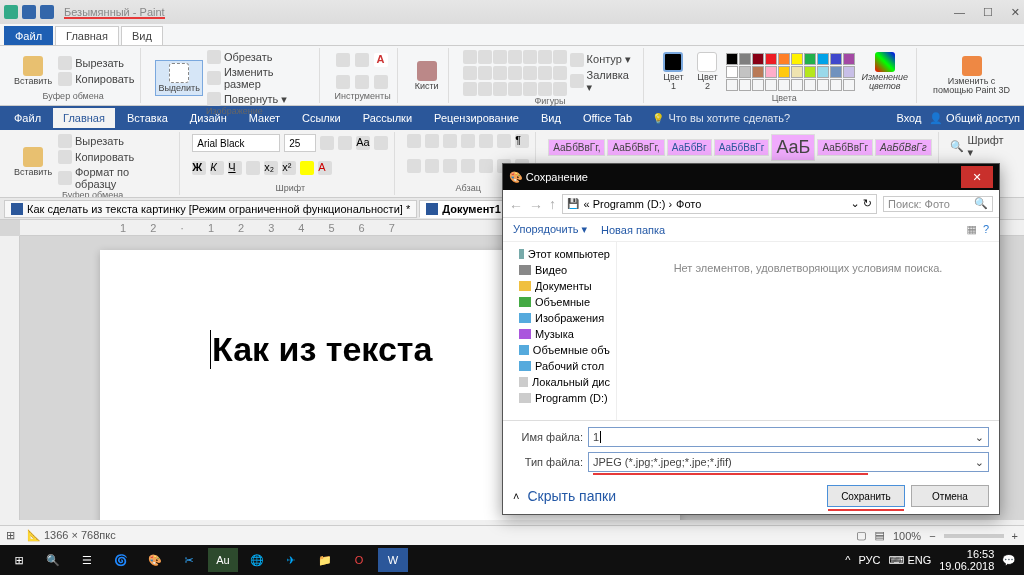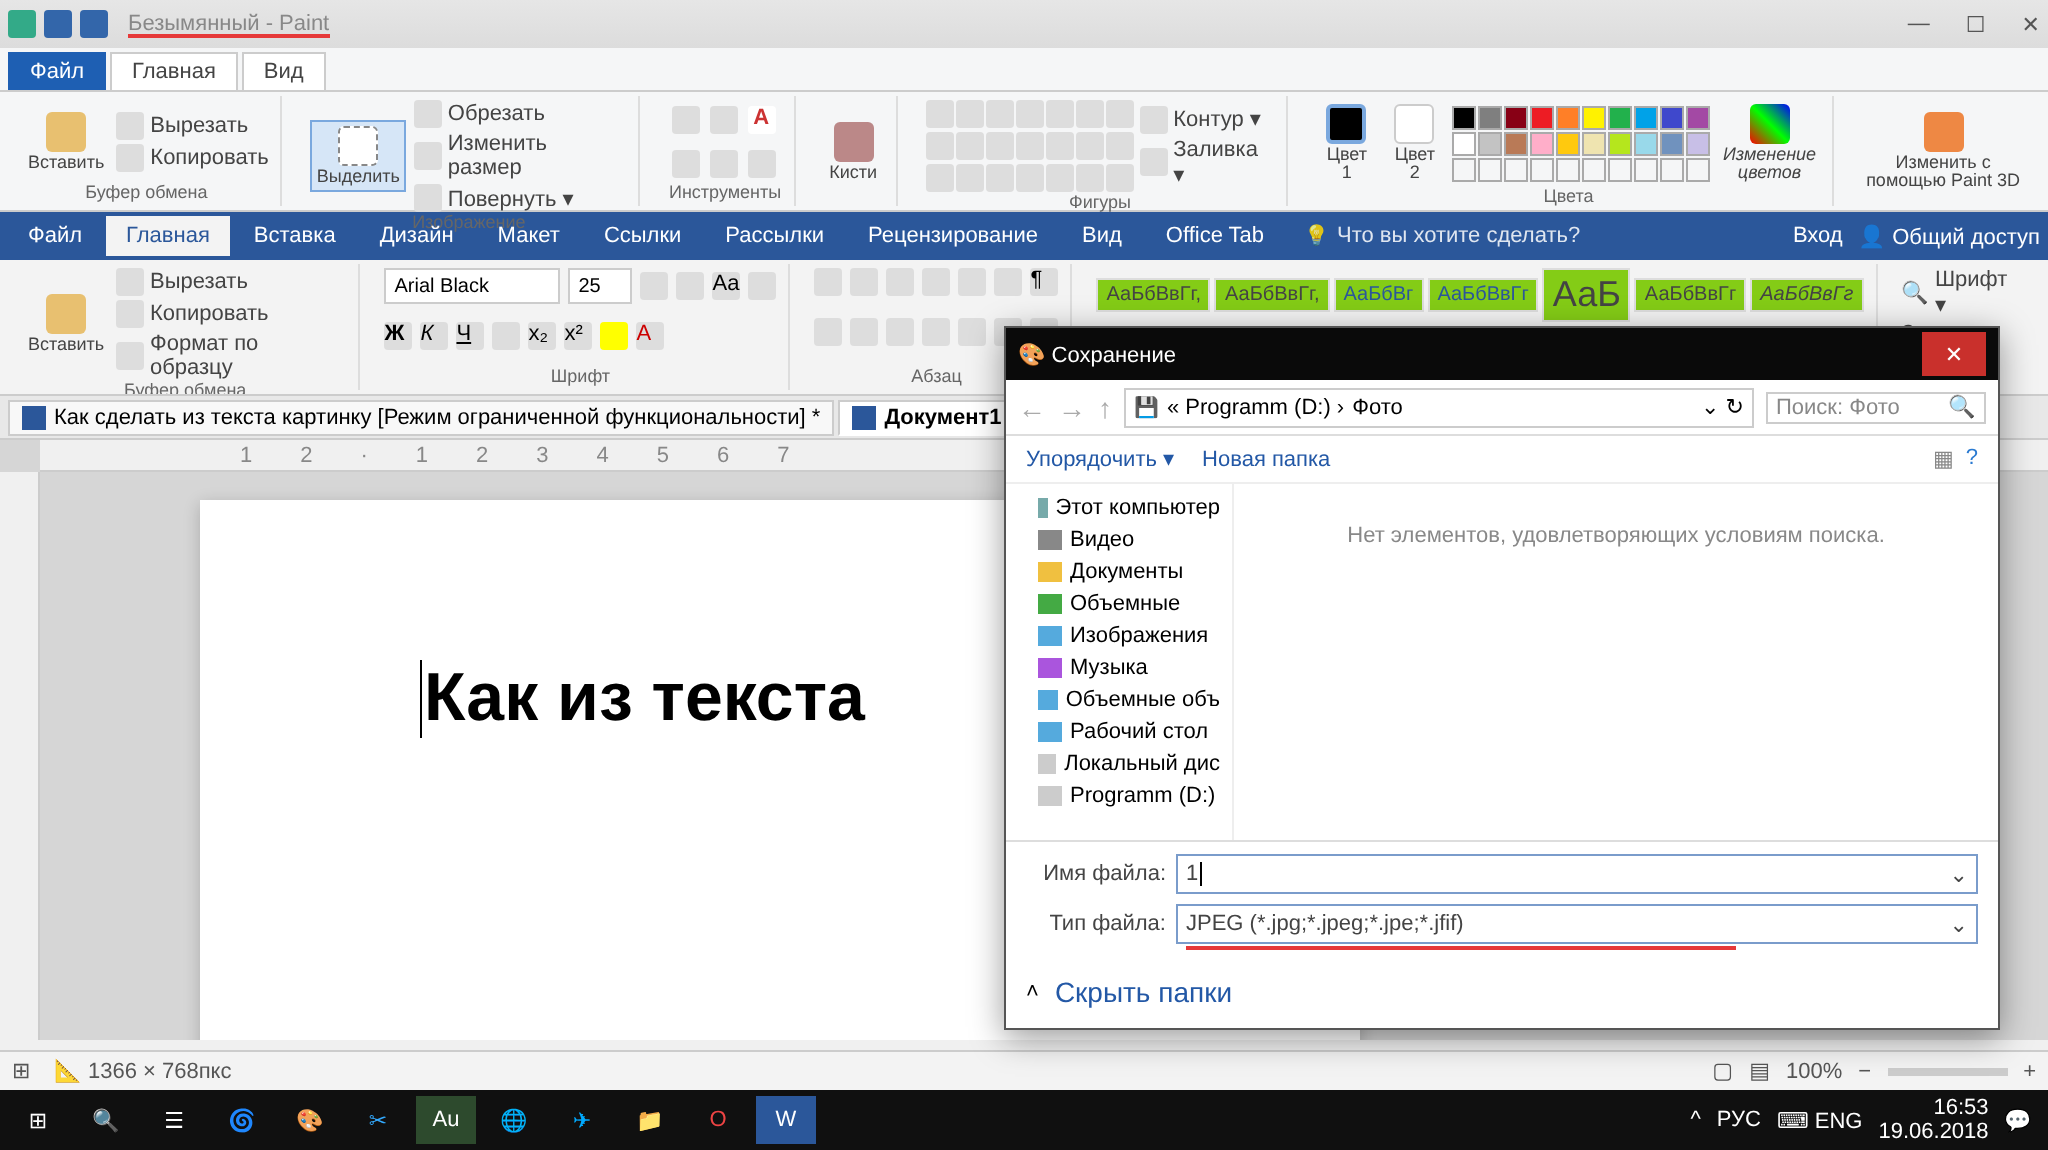--- a/index.html
+++ b/index.html
@@ -28,21 +28,21 @@
 .word-tabs .wtab{padding:4px 10px;cursor:pointer;}
 .word-tabs .wtab.active{background:#f3f3f3;color:#2b579a;}
 .word-tabs .tell{margin-left:8px;font-size:10px;opacity:.85;display:flex;align-items:center;gap:4px;}
 .word-tabs .right{margin-left:auto;display:flex;gap:8px;align-items:center;}
 .word-ribbon{height:68px;background:#f3f3f3;border-bottom:1px solid #ccc;display:flex;padding:2px 6px;gap:6px;overflow:hidden;}
 .wgroup{display:flex;flex-direction:column;justify-content:space-between;border-right:1px solid #ddd;padding:2px 6px;}
 .wgroup .row{display:flex;gap:4px;align-items:center;}
 .wgroup .glabel{font-size:9px;color:#666;text-align:center;}
 .wctrl{height:18px;border:1px solid #ccc;background:#fff;padding:0 4px;display:flex;align-items:center;font-size:10px;}
 .icosm{width:14px;height:14px;background:#ddd;border-radius:2px;}
-.style-box{border:1px solid #ddd;padding:2px 4px;font-size:10px;color:#444;background:#84cc16;}
+.style-box{border:1px solid #ddd;padding:2px 4px;font-size:10px;color:#444;background:#f0abfc;}
 .doc-tabs{height:22px;background:#e8e8e8;border-bottom:1px solid #ccc;display:flex;align-items:center;padding:0 4px;gap:2px;}
 .doc-tabs .dtab{background:#f8f8f8;border:1px solid #ccc;padding:2px 6px;display:flex;align-items:center;gap:4px;font-size:10px;}
 .doc-tabs .dtab .dico{width:12px;height:12px;background:#2b579a;}
 .canvas-area{position:relative;height:300px;background:#d6d6d6;overflow:hidden;}
 .ruler-h{position:absolute;top:0;left:20px;right:0;height:16px;background:#f0f0f0;border-bottom:1px solid #ccc;font-size:8px;color:#888;display:flex;align-items:center;padding-left:100px;gap:24px;}
 .ruler-v{position:absolute;top:16px;left:0;width:20px;bottom:0;background:#f0f0f0;border-right:1px solid #ccc;}
 .page{position:absolute;top:30px;left:100px;width:580px;height:400px;background:#fff;box-shadow:0 2px 8px rgba(0,0,0,.2);padding:80px 110px;}
 .page .text{font-family:"Arial Black",sans-serif;font-weight:900;font-size:34px;color:#000;border-left:1px solid #000;padding-left:1px;}
 .word-status{position:absolute;left:0;right:0;bottom:30px;height:20px;background:#f3f3f3;border-top:1px solid #ccc;display:flex;align-items:center;padding:0 6px;font-size:10px;color:#555;gap:12px;}
 .word-status .right{margin-left:auto;display:flex;gap:8px;align-items:center;}
@@ -515,14 +515,18 @@
       </div>
     <label>Тип файла:</label>
     <div class="field underline">
         <span>JPEG (*.jpg;*.jpeg;*.jpe;*.jfif)</span>
         <span style="margin-left:auto;">⌄</span>
       </div>
   </div>
   <div class="dfoot">
     <span>˄</span>
     <span class="hide">Скрыть папки</span>
+    <div class="btns">
+      <button class="primary">Сохранить</button>
+      <button>Отмена</button>
+    </div>
   </div>
 </div>
 
 </body></html>

